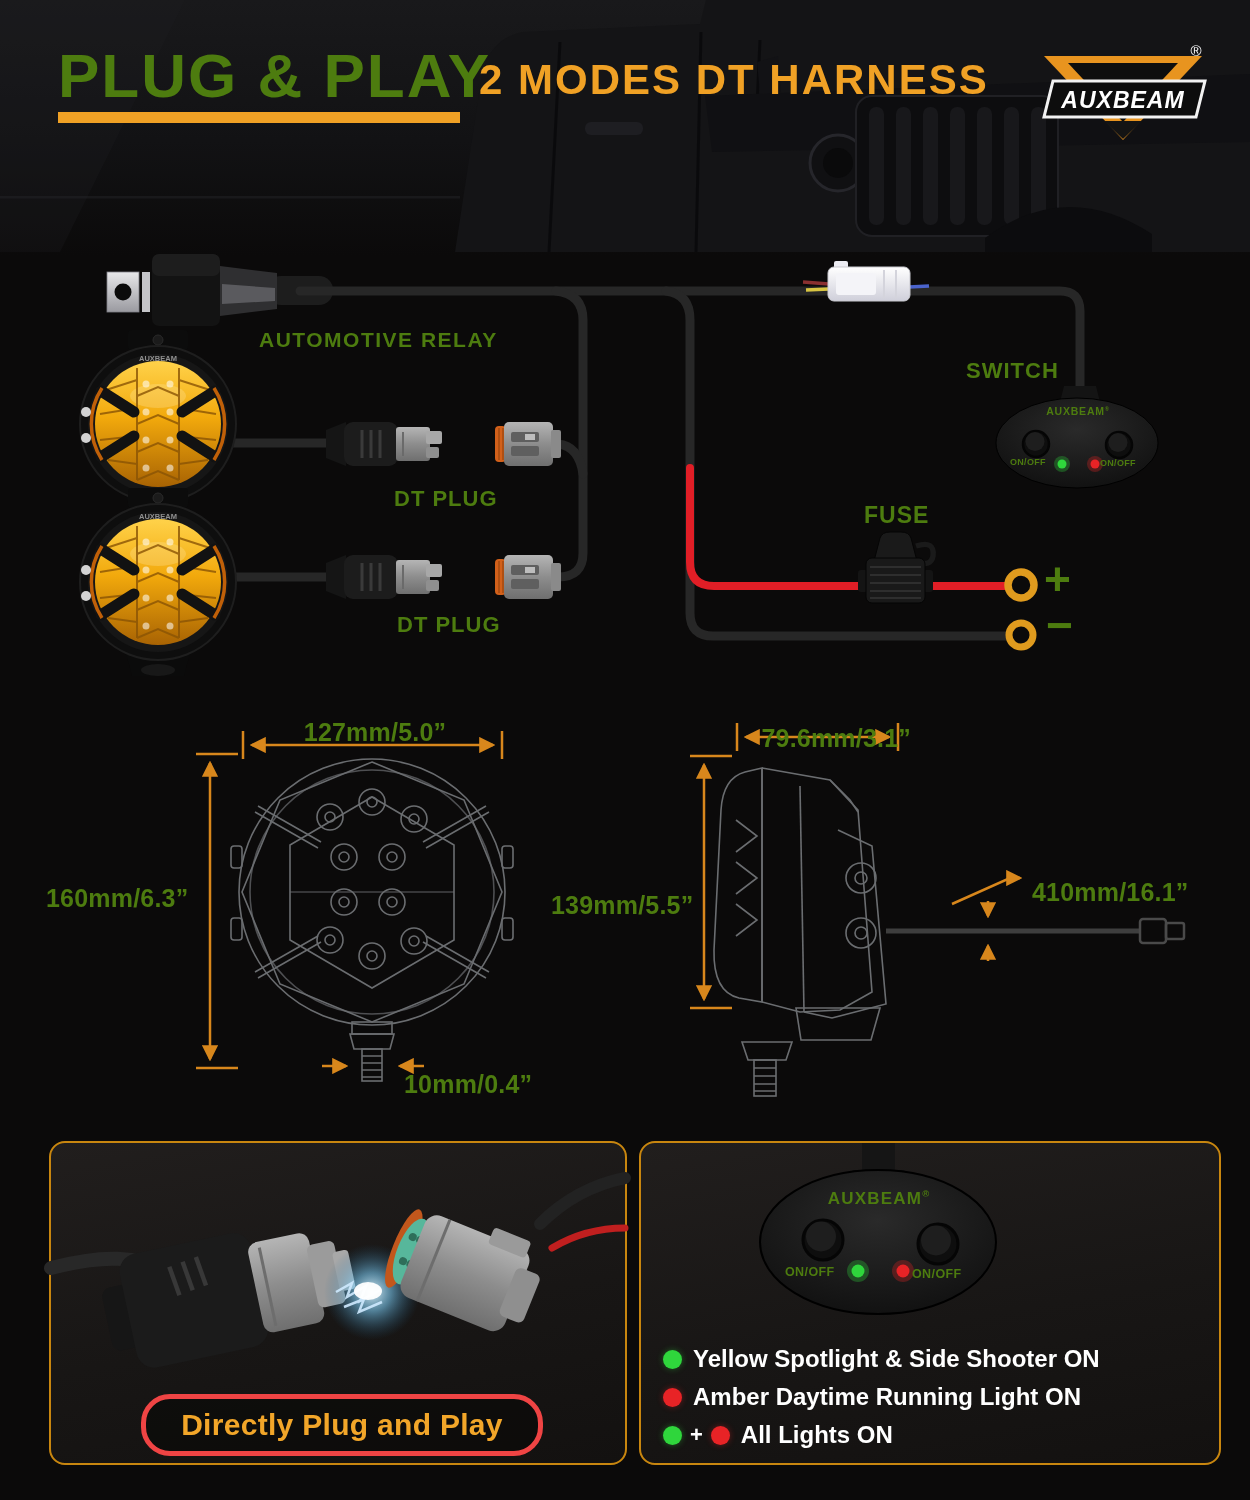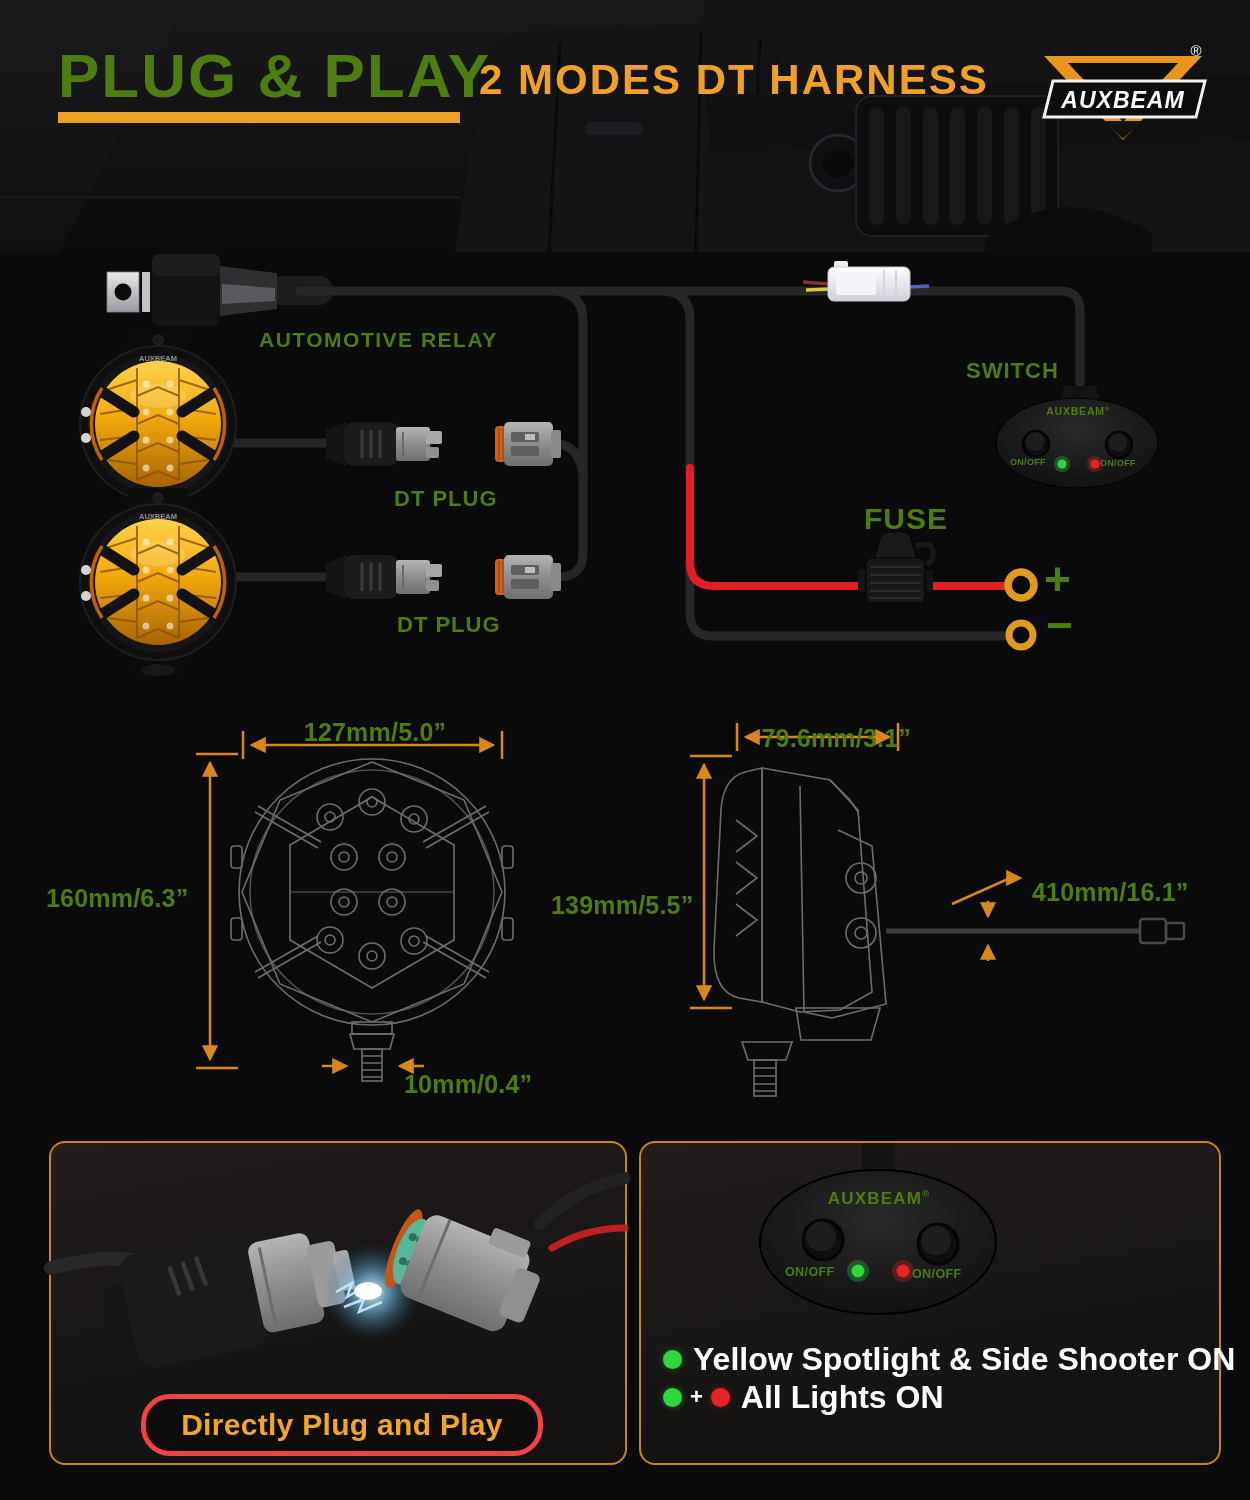--- a/index.html
+++ b/index.html
@@ -14,21 +14,21 @@
   .panel-right{left:639px;width:578px;}
 
   .lbl{position:absolute;color:#4d7c0f;font-weight:bold;white-space:nowrap;z-index:7;}
   .title-main{left:58px;top:40px;font-size:62px;letter-spacing:2px;}
   .title-sub{left:479px;top:56px;font-size:42px;letter-spacing:2px;color:#f0a125;}
   .underline{position:absolute;left:58px;top:112px;width:402px;height:11px;background:#f0a125;z-index:7;}
   .lbl-relay{left:259px;top:328px;font-size:21px;letter-spacing:1.5px;}
   .lbl-dtplug1{left:394px;top:486px;font-size:22px;letter-spacing:1px;}
   .lbl-dtplug2{left:397px;top:612px;font-size:22px;letter-spacing:1px;}
   .lbl-switch{left:966px;top:358px;font-size:22px;letter-spacing:1px;}
-  .lbl-fuse{left:864px;top:502px;font-size:30px;letter-spacing:1px;}
+  .lbl-fuse{left:864px;top:502px;font-size:23px;letter-spacing:1px;}
   .lbl-plus{left:1044px;top:552px;font-size:46px;}
   .lbl-minus{left:1046px;top:598px;font-size:46px;}
   .dim{font-size:25px;letter-spacing:.2px;margin-top:16px;}
   .dim-fw{left:280px;top:702px;width:190px;text-align:center;}
   .dim-fh{left:46px;top:868px;}
   .dim-bolt{left:404px;top:1054px;}
   .dim-sd{left:725px;top:708px;width:186px;text-align:right;}
   .dim-sh{left:551px;top:875px;}
   .dim-wire{left:1032px;top:862px;}
 
@@ -38,21 +38,21 @@
   .pod-brand-lg{left:816px;top:1189px;width:126px;text-align:center;font-size:17px;letter-spacing:1.2px;}
   .pod-onoff-l-lg{left:785px;top:1265px;font-size:12.5px;letter-spacing:.4px;}
   .pod-onoff-r-lg{left:912px;top:1267px;font-size:12.5px;letter-spacing:.4px;}
   sup{font-size:55%;}
 
   .legend{position:absolute;left:663px;top:1346px;z-index:7;display:flex;flex-direction:column;gap:12px;}
   .legend-row{display:flex;align-items:center;gap:11px;height:26px;}
   .dot{width:19px;height:19px;border-radius:50%;flex:0 0 auto;}
   .dot-green{background:#2fd63c;box-shadow:0 0 6px #2fd63c66;}
   .dot-red{background:#e82326;box-shadow:0 0 6px #e8232666;}
-  .legend-text{color:#fff;font-weight:bold;font-size:32px;}
+  .legend-text{color:#fff;font-weight:bold;font-size:24px;}
   .legend-plus{color:#fff;font-weight:bold;font-size:22px;margin:0 -3px;}
 
   .pnp-pill{position:absolute;left:141px;top:1394px;width:392px;height:52px;border:5px solid #ef4444;
             border-radius:29px;display:flex;align-items:center;justify-content:center;
             background:rgba(8,7,6,.55);z-index:7;}
   .pnp-text{color:#f2a629;font-size:30px;font-weight:bold;letter-spacing:.3px;}
 </style>
 </head>
 <body>
 
@@ -447,19 +447,23 @@
   <div class="lbl pod-brand-lg"><span>AUXBEAM</span><sup>®</sup></div>
   <div class="lbl pod-onoff-l-lg">ON/OFF</div>
   <div class="lbl pod-onoff-r-lg">ON/OFF</div>
 
   <div class="legend">
     <div class="legend-row">
       <span class="dot dot-green"></span>
       <span class="legend-text">Yellow Spotlight &amp; Side Shooter ON</span>
     </div>
     <div class="legend-row">
+      <span class="dot dot-red"></span>
+      <span class="legend-text">Amber Daytime Running Light ON</span>
+    </div>
+    <div class="legend-row">
       <span class="dot dot-green"></span>
       <span class="legend-plus">+</span>
       <span class="dot dot-red"></span>
       <span class="legend-text">All Lights ON</span>
     </div>
   </div>
 </div>
 
 </body></html>

